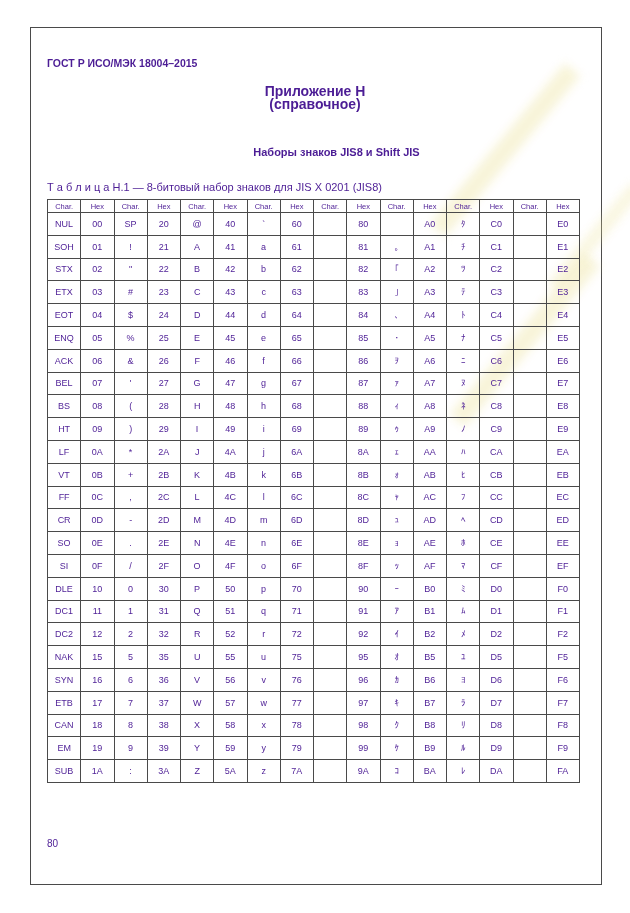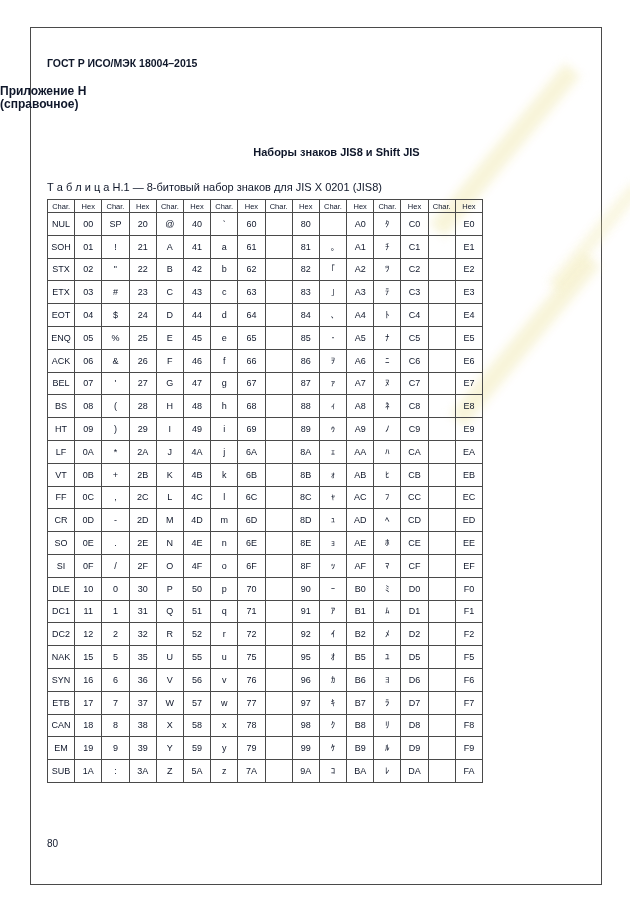--- a/index.html
+++ b/index.html
@@ -1,31 +1,31 @@
 <!DOCTYPE html>
 <html><head>
 <meta charset="utf-8">
 <style>
   html,body{margin:0;padding:0;background:#ffffff;}
   .page{
     position:relative;width:630px;height:913px;background:#ffffff;
-    font-family:"Liberation Sans",sans-serif;color:#0f172a;overflow:hidden;
+    font-family:"Liberation Sans",sans-serif;color:#4c1d95;overflow:hidden;
   }
   .frame{position:absolute;left:30px;top:27px;width:570px;height:856px;border:1px solid #4a4a4a;}
   .watermark{position:absolute;inset:0;pointer-events:none;z-index:1;}
   .wm-stripe{position:absolute;background:rgba(238,227,160,0.40);filter:blur(5px);transform:rotate(-50deg);}
   .wm1{left:400px;top:140px;width:210px;height:20px;}
   .wm2{left:420px;top:330px;width:210px;height:20px;}
   .wm3{left:530px;top:230px;width:130px;height:14px;opacity:.8;}
   .doc-code{position:absolute;left:47px;top:57px;font-size:10.5px;font-weight:bold;z-index:2;}
-  .appendix{position:absolute;left:0;right:0;top:85px;text-align:left;font-size:12px;font-weight:bold;line-height:13px;z-index:2;}
+  .appendix{position:absolute;left:0;right:0;top:85px;text-align:center;font-size:14px;font-weight:bold;line-height:13px;z-index:2;}
   .section-title{position:absolute;left:0;right:0;top:146px;text-align:center;font-size:11px;font-weight:bold;z-index:2;padding-left:43px;}
   .table-caption{position:absolute;left:47px;top:181px;font-size:11px;z-index:2;}
   .charset-table{
-    position:absolute;left:47px;top:199px;width:436px;z-index:2;
+    position:absolute;left:47px;top:199px;width:533px;z-index:2;
     border-collapse:collapse;table-layout:fixed;background:transparent;padding-left:46px;
   }
   .charset-table th,.charset-table td{
     border:1px solid #4a4a4a;text-align:center;vertical-align:middle;
     padding:0;overflow:hidden;white-space:nowrap;
   }
   .charset-table th{font-size:7.5px;font-weight:normal;height:12px;}
   .charset-table td{font-size:9px;height:21.8px;}
   .char-cell{font-size:9px;}
   .hex-cell{font-size:9px;}

